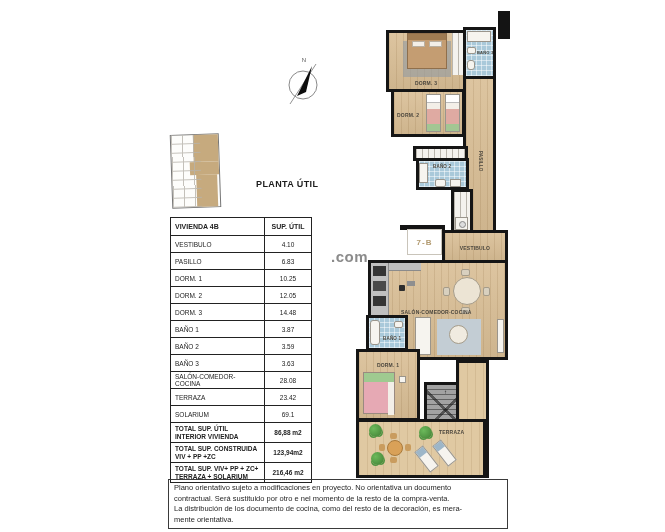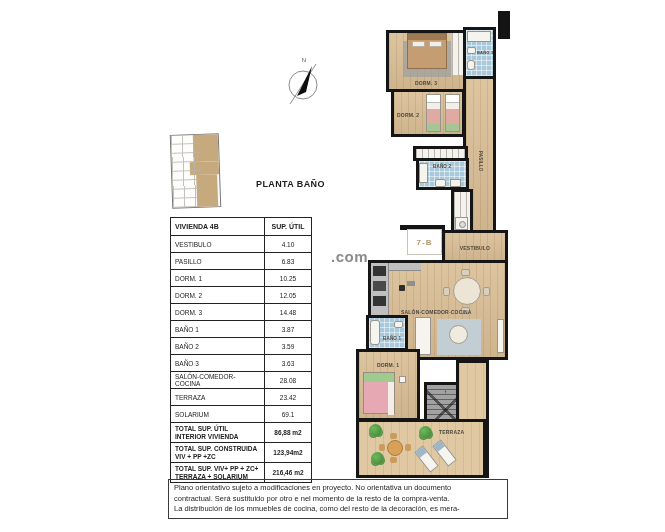--- a/index.html
+++ b/index.html
@@ -46,21 +46,21 @@
   <polygon points="28,14 22,40 13,44" fill="#0d0d0d"></polygon>
 </svg>
 
 <div class="thumb">
   <div class="tan" style="left:46%;top:0;width:54%;height:37%;"></div>
   <div class="tan" style="left:38%;top:37%;width:62%;height:18%;"></div>
   <div class="tan" style="left:52%;top:55%;width:43%;height:45%;"></div>
   <div class="lines"></div>
 </div>
 
-<div class="planta-title">PLANTA BAÑO</div>
+<div class="planta-title">PLANTA ÚTIL</div>
 
 <table class="area-table">
   <tbody>
       <tr class="hdr">
     <td>VIVIENDA 4B</td>
     <td class="val">SUP. ÚTIL</td>
   </tr>
   <tr>
         <td>VESTIBULO</td>
         <td class="val">4.10</td>
@@ -244,14 +244,15 @@
     </div>
     <div class="furn white-f" style="left:80px;top:18px;width:11px;height:26px;transform:rotate(-38deg);">
       <div class="furn" style="left:0;top:0;width:100%;height:7px;background:#9db6c8;"></div>
     </div>
   </div>
 </div>
 
 <div class="disclaimer">
   <div>Plano orientativo sujeto a modificaciones en proyecto. No orientativa un documento</div>
   <div>contractual. Será sustituido por otro e nel momento de la resto de la compra-venta.</div>
-  <div>La distribución de los mmuebles de cocina, como del resto de la decoración, es mera-</div>
+  <div>La distribución de los documento de cocina, como del resto de la decoración, es mera-</div>
+  <div>mente orientativa.</div>
 </div>
 
 </body></html>

